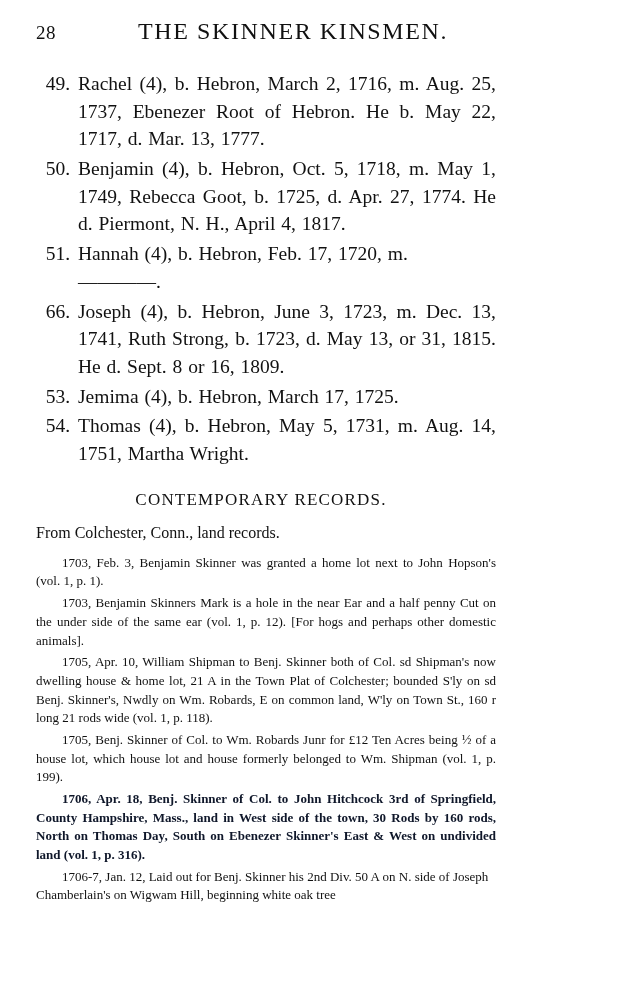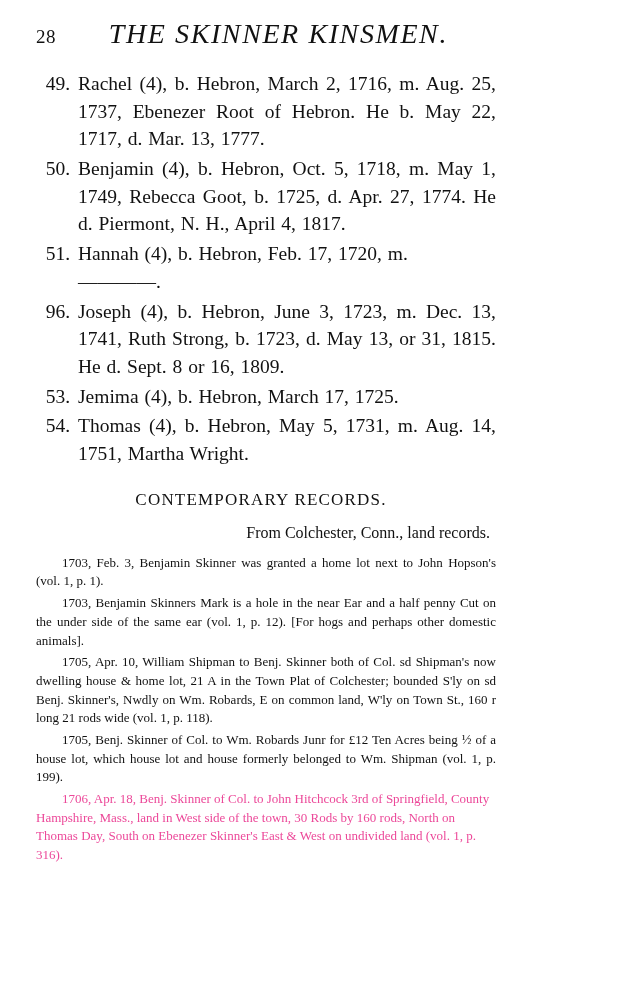--- a/index.html
+++ b/index.html
@@ -30,25 +30,24 @@
     height: 26px;
   }
   .page-number {
     font-size: 19px;
     letter-spacing: 0.5px;
     width: 60px;
   }
   .running-head {
     flex: 1;
     text-align: right;
-    font-size: 28px;
+    font-size: 24px;
     letter-spacing: 1.6px;
     padding-right: 48px;
     white-space: nowrap;
-    font-style: italic;
   }
   
   .entries {
     margin: 0 0 16px 0;
   }
   .entry {
     display: flex;
     font-size: 19.5px;
     line-height: 1.42;
     margin-bottom: 2px;
@@ -69,41 +68,41 @@
   }
   
   .section-title {
     text-align: center;
     font-size: 17px;
     letter-spacing: 1.2px;
     margin: 22px 0 14px 0;
     padding-right: 10px;
   }
   .section-subtitle {
-    text-align: right;
+    text-align: left;
     font-size: 16px;
     margin: 0 0 12px 0;
     padding-right: 6px;
   }
   
   .records {
     font-size: 13px;
     line-height: 1.45;
     text-align: justify;
     text-justify: inter-word;
   }
   .records p {
     margin: 0 0 2.5px 0;
     text-indent: 26px;
     text-align: justify;
   }
   .records p:last-child {
     text-align: left;
   }
-  .faded-2 { color: #ec4899; }
+  .faded-2 { color: #0f172a; font-weight: bold; }
 </style>
 </head>
 <body>
 
 <div class="page">
 
   <div class="header">
     <div class="page-number">28</div>
     <div class="running-head">THE SKINNER KINSMEN.</div>
   </div>
@@ -119,21 +118,21 @@
       <span class="entry-num">50.</span>
       <span class="entry-text">Benjamin (4), b. Hebron, Oct. 5, 1718, m. May 1, 1749, Rebecca Goot, b. 1725, d. Apr. 27, 1774.  He d. Piermont, N. H., April 4, 1817.</span>
     </div>
 
     <div class="entry">
       <span class="entry-num">51.</span>
       <span class="entry-text" style="text-align:left;">Hannah (4), b. Hebron, Feb. 17, 1720, m. ————.</span>
     </div>
 
     <div class="entry">
-      <span class="entry-num">96.</span>
+      <span class="entry-num">66.</span>
       <span class="entry-text">Joseph (4), b. Hebron, June 3, 1723, m. Dec. 13, 1741, Ruth Strong, b. 1723, d. May 13, or 31, 1815.  He d. Sept. 8 or 16, 1809.</span>
     </div>
 
     <div class="entry">
       <span class="entry-num">53.</span>
       <span class="entry-text" style="text-align:left;">Jemima (4), b. Hebron, March 17, 1725.</span>
     </div>
 
     <div class="entry">
       <span class="entry-num">54.</span>
@@ -144,15 +143,16 @@
 
   <div class="section-title">CONTEMPORARY RECORDS.</div>
   <div class="section-subtitle">From Colchester, Conn., land records.</div>
 
   <div class="records">
     <p>1703, Feb. 3, Benjamin Skinner was granted a home lot next to John Hopson's (vol. 1, p. 1).</p>
     <p>1703, Benjamin Skinners Mark is a hole in the near Ear and a half penny Cut on the under side of the same ear (vol. 1, p. 12).  [For hogs and perhaps other domestic animals].</p>
     <p>1705, Apr. 10, William Shipman to Benj. Skinner both of Col. sd Shipman's now dwelling house &amp; home lot, 21 A in the Town Plat of Colchester; bounded S'ly on sd Benj. Skinner's, Nwdly on Wm. Robards, E on common land, W'ly on Town St., 160 r long 21 rods wide (vol. 1, p. 118).</p>
     <p>1705, Benj. Skinner of Col. to Wm. Robards Junr for £12 Ten Acres being ½ of a house lot, which house lot and house formerly belonged to Wm. Shipman (vol. 1, p. 199).</p>
     <p class="faded-2">1706, Apr. 18, Benj. Skinner of Col. to John Hitchcock 3rd of Springfield, County Hampshire, Mass., land in West side of the town, 30 Rods by 160 rods, North on Thomas Day, South on Ebenezer Skinner's East &amp; West on undivided land (vol. 1, p. 316).</p>
+    <p>1706-7, Jan. 12, Laid out for Benj. Skinner his 2nd Div. 50 A on N. side of Joseph Chamberlain's on Wigwam Hill, beginning white oak tree</p>
   </div>
 
 </div>
 
 </body></html>

